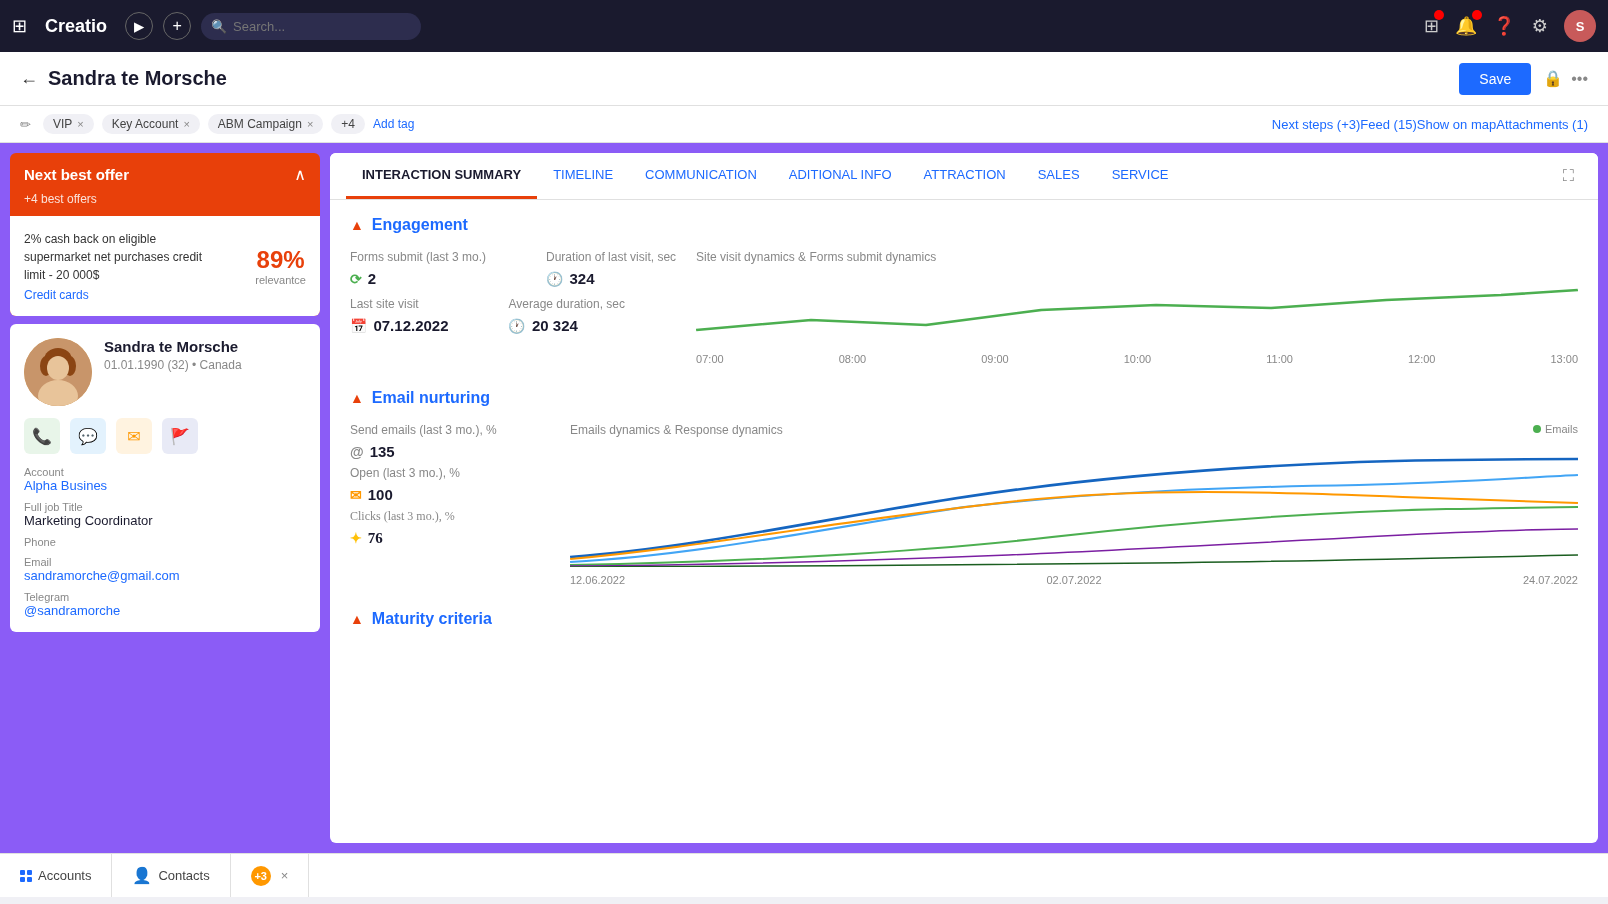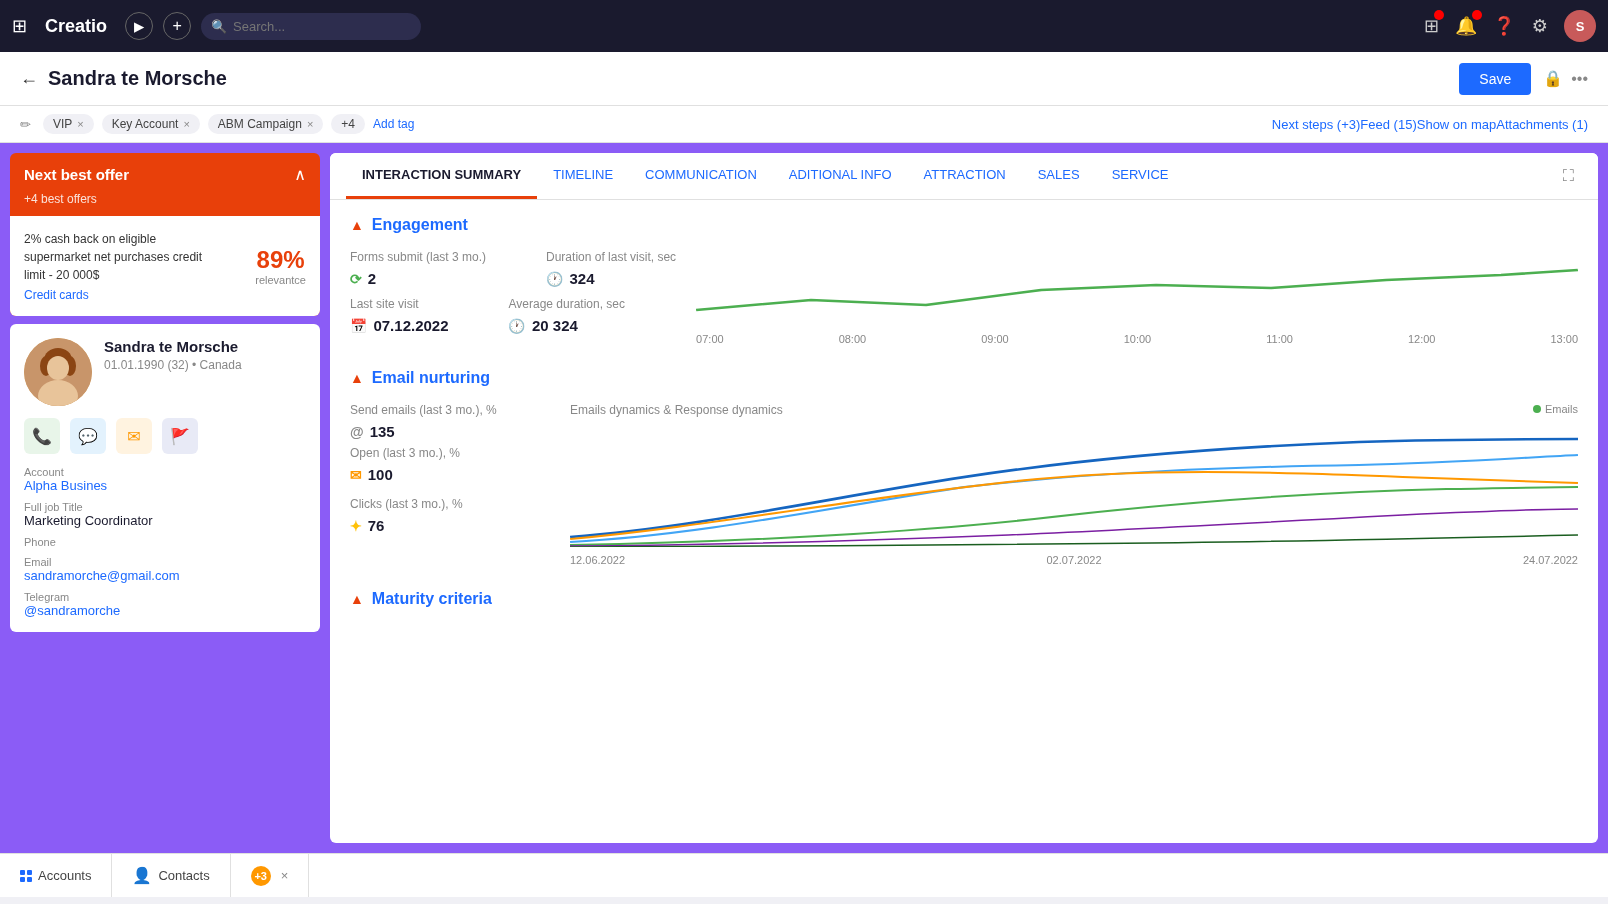--- a/index.html
+++ b/index.html
@@ -368,20 +368,21 @@
               <div class="metric-item">
                 <div class="metric-label">Average duration, sec</div>
                 <div class="metric-value">
                   <span class="metric-icon dark">🕐</span>
                   <span>20 324</span>
                 </div>
               </div>
             </div>
           </div>
           <div class="chart-wrap">
+            <div class="chart-title">Site visit dynamics &amp; Forms submit dynamics</div>
             <svg class="chart-svg" viewBox="0 0 460 80" preserveAspectRatio="none">
 
               <polyline fill="none" stroke="#4caf50" stroke-width="2.5" points="0,60 60,50 120,55 180,40 240,35 300,38 360,30 420,25 460,20"></polyline>
 
             </svg>
             <div style="display:flex; justify-content:space-between; font-size:11px; color:#888;">
               <span>07:00</span>
               <span>08:00</span>
               <span>09:00</span>
               <span>10:00</span>
@@ -407,21 +408,21 @@
                 <span>135</span>
               </div>
             </div>
             <div class="metric-item" style="margin-top:6px;">
               <div class="metric-label">Open (last 3 mo.), %</div>
               <div class="metric-value">
                 <span class="metric-icon" style="color:#ff9800;">✉</span>
                 <span>100</span>
               </div>
             </div>
-            <div class="metric-item" style="margin-top:14px;">
+            <div class="metric-item" style="margin-top:6px;font-family:Liberation Serif, serif;">
               <div class="metric-label">Clicks (last 3 mo.), %</div>
               <div class="metric-value">
                 <span class="metric-icon" style="color:#ffc107;">✦</span>
                 <span>76</span>
               </div>
             </div>
           </div>
           <div class="chart-wrap email-chart-area">
             <div style="display:flex; justify-content:space-between; align-items:center; margin-bottom:4px;">
               <div class="chart-title">Emails dynamics &amp; Response dynamics</div>

